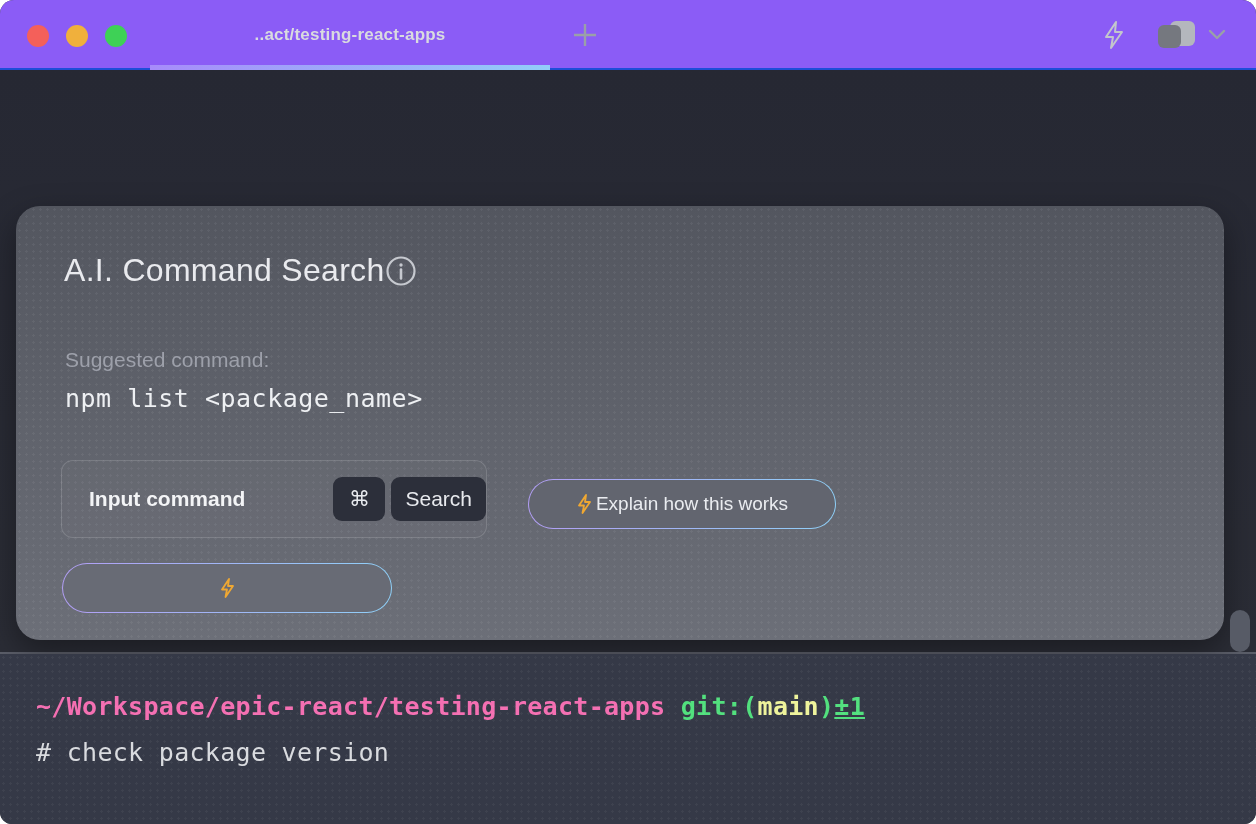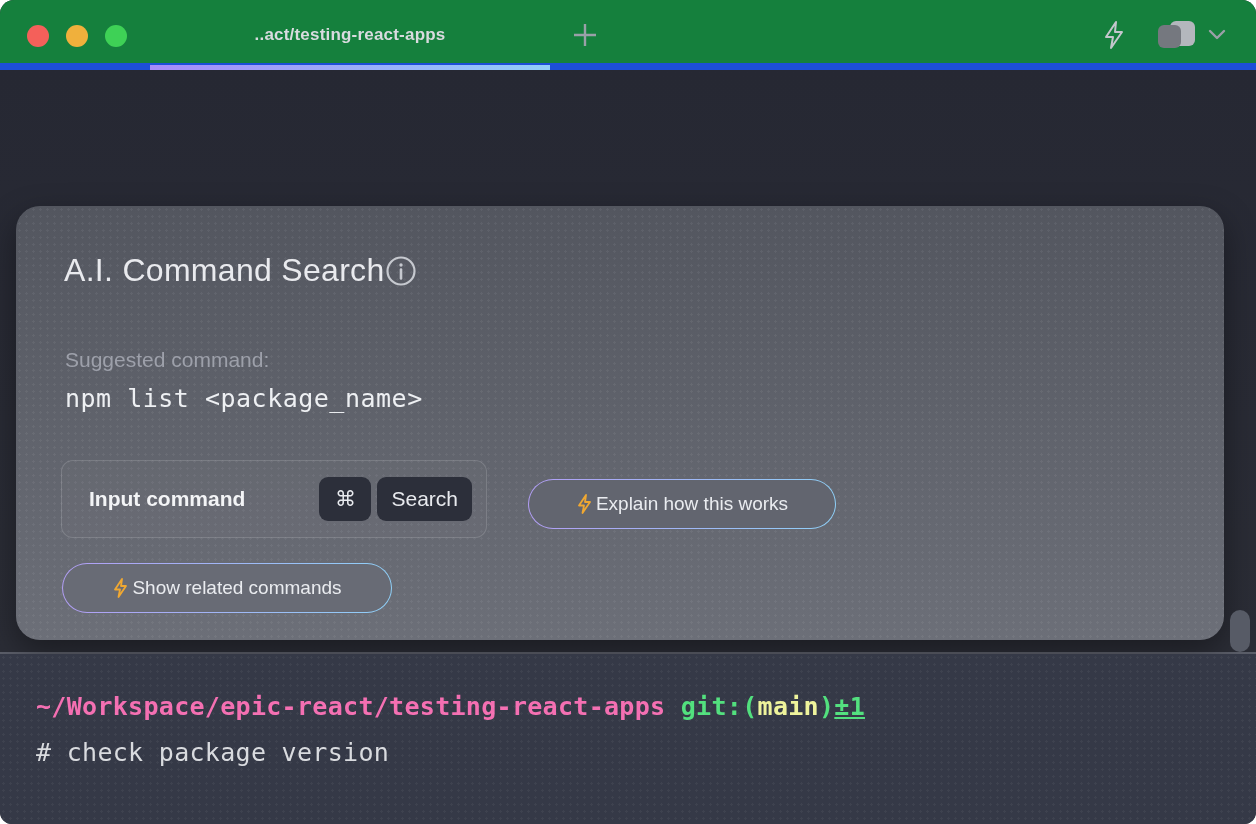--- a/index.html
+++ b/index.html
@@ -8,21 +8,21 @@
   .window{
     position:relative; width:1256px; height:824px;
     border-radius:14px 14px 12px 12px; overflow:hidden;
     background:#282a33; display:flex; flex-direction:column;
     box-shadow:0 0 0 1px rgba(255,255,255,.35);
   }
 
   
   .titlebar{
     position:relative; height:70px; flex:0 0 70px;
-    background:#15803d; border-bottom:7px solid #1d4ed8;
+    background:#8b5cf6; border-bottom:2px solid #1d4ed8;
   }
   .traffic-lights{ position:absolute; left:27px; top:25px; display:flex; gap:17px; }
   .tl{ width:22px; height:22px; border-radius:50%; border:none; cursor:default; }
   .tl.red{ background:#f4605a; } .tl.yellow{ background:#f0b03c; } .tl.green{ background:#3ed156; }
 
   .tab{ position:absolute; left:150px; top:0; width:400px; height:70px;
         display:flex; align-items:center; justify-content:center; }
   .tab-title{ color:#d9dbdf; font-size:17px; font-weight:600; letter-spacing:.2px; }
   .tab-underline{ position:absolute; left:0; bottom:-2px; width:100%; height:7px;
         background:linear-gradient(90deg,#a78bfa 0%,#92cdf9 100%); }
@@ -52,21 +52,21 @@
   .info-btn{ background:none; border:none; cursor:pointer; display:flex; padding:0; }
 
   .suggested-label{ position:absolute; left:49px; top:142px; font-size:21px; color:#9da0aa; }
   .suggested-command{ position:absolute; left:49px; top:178px; font-size:25px;
         font-family:"DejaVu Sans Mono", monospace; color:#eef0f3; letter-spacing:.5px; }
 
   .input-group{
     position:absolute; left:45px; top:254px; width:426px; height:78px;
     border:1px solid rgba(255,255,255,.14); border-radius:12px;
     background:rgba(255,255,255,.02);
-    display:flex; align-items:center; padding:0 14px 0 27px; cursor:pointer;
+    display:flex; align-items:center; padding:0 0 0 27px; cursor:pointer;
   }
   .input-label{ font-size:21px; font-weight:700; color:#f3f4f6; flex:1 1 auto; }
   .keys{ display:flex; gap:6px; }
   .keycap{ height:44px; min-width:52px; padding:0 14px; border-radius:9px;
         background:#2c2f3a; color:#e8eaee; font-size:21px;
         display:flex; align-items:center; justify-content:center; }
 
   .pill{
     position:absolute; height:50px; border-radius:25px;
     display:flex; align-items:center; justify-content:center; gap:3px;
@@ -190,21 +190,20 @@
         <span class="pill-label">Explain how this works</span>
       </button>
 
 
       <button class="pill pill-3">
         <span>
           <svg width="17" height="20" viewBox="0 0 17 20">
               <path d="M10 1 L3 11.5 h5 l-1.5 7.5 L14 8 h-5 z" fill="none" stroke="#f0a832" stroke-width="1.8" stroke-linejoin="round"></path>
             </svg>
         </span>
-        <span class="pill-label">Show related commands</span>
       </button>
 
     </div>
 
     <div class="scroll-thumb"></div>
   </div>
 
   <div class="divider"></div>
 
   <div class="terminal">

